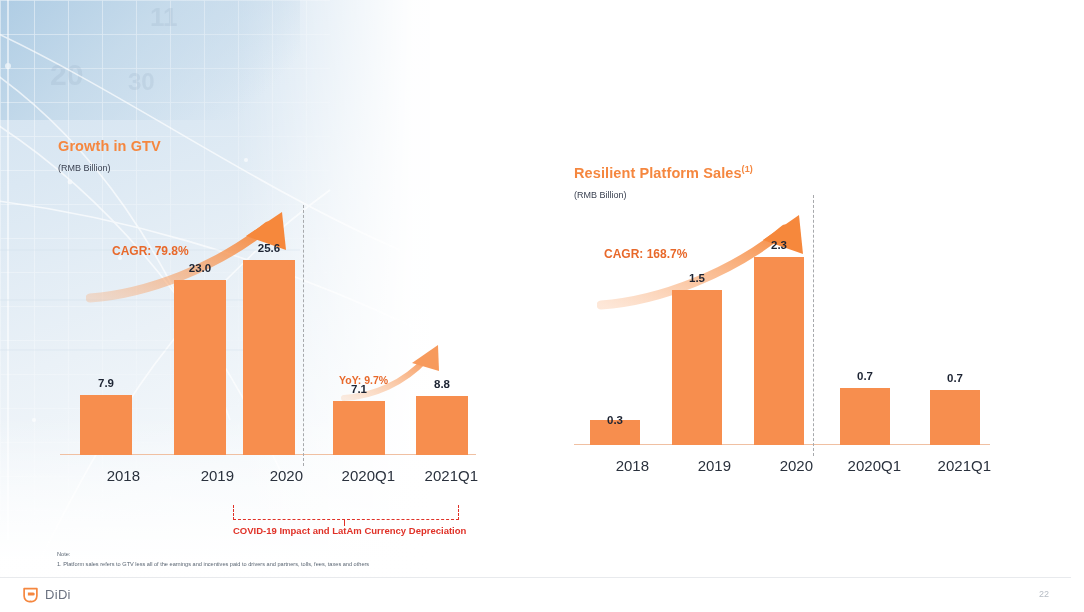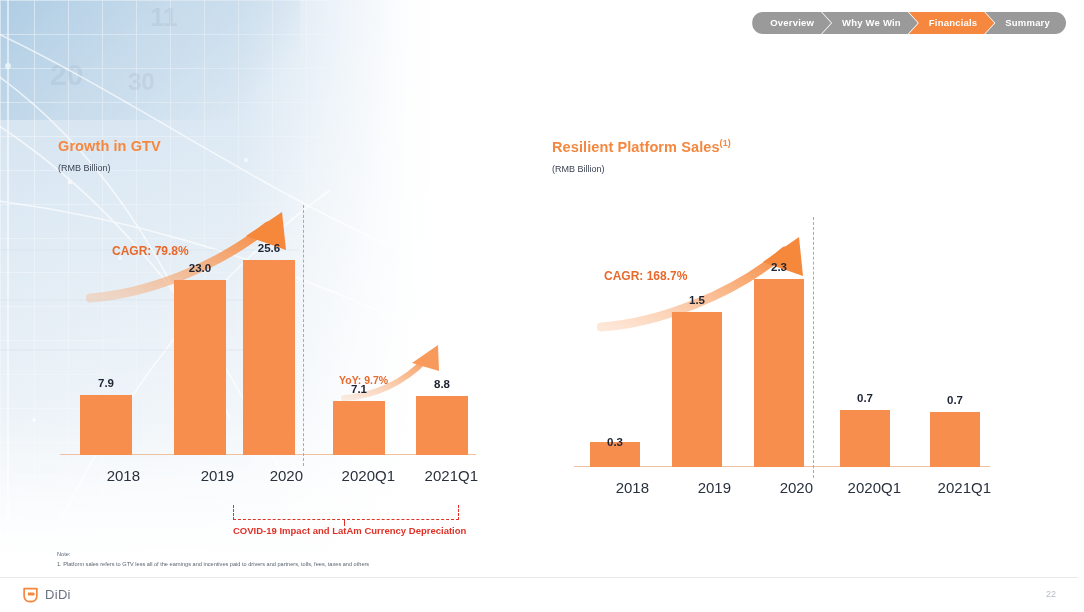--- a/index.html
+++ b/index.html
@@ -66,29 +66,29 @@
 
   
   .slide-title{
     position:absolute;left:56px;top:39px;
     font-size:23px;font-weight:bold;color:#1d2433;letter-spacing:-.2px;
   }
 
   
   .panel{position:absolute;top:138px;}
   .panel-left{left:58px;width:430px;}
-  .panel-right{left:552px;width:430px;}
+  .panel-right{left:574px;width:430px;margin-top:26px;}
   .panel-title{
     font-size:14.5px;font-weight:bold;color:#F5873F;letter-spacing:.1px;
   }
   .panel-title sup{font-size:9px;vertical-align:super;font-weight:bold;}
   .panel-sub{font-size:9px;color:#3b4252;margin-top:9px;}
   .chart-area{position:absolute;}
   .chart-left{left:58px;top:205px;width:418px;height:305px;}
-  .chart-right{left:572px;top:217px;width:418px;height:305px;}
+  .chart-right{left:572px;top:195px;width:418px;height:305px;}
 
   .baseline{
     position:absolute;left:2px;right:0;bottom:55px;height:1.5px;background:#f0c0a2;
   }
   .divider{
     position:absolute;top:0;bottom:44px;width:0;
     border-left:1.6px dashed #a7a9ac;
   }
   .bar{
     position:absolute;bottom:55px;background:#F78E4E;
@@ -122,21 +122,21 @@
     position:absolute;left:233px;top:525px;width:226px;text-align:center;
     font-size:9.5px;font-weight:bold;color:#E03127;white-space:nowrap;
   }
 
   
   .note{position:absolute;left:57px;top:550px;font-size:5.6px;color:#5a6572;line-height:1.7;}
   .note .note-head{display:block;}
 
   
   .footer{
-    position:absolute;left:0;right:6px;bottom:0;height:34px;
+    position:absolute;left:0;right:13px;bottom:0;height:34px;
     background:#ffffff;border-top:1px solid #e8eaed;
   }
   .logo{position:absolute;left:22px;top:8px;display:flex;align-items:center;gap:6px;}
   .logo-mark{width:17px;height:17px;position:relative;}
   .logo-text{font-size:13px;color:#6b7280;letter-spacing:.3px;}
   .pagenum{position:absolute;right:22px;top:11px;font-size:9px;color:#b6bcc4;}
 </style>
 </head>
 <body>
 
@@ -165,34 +165,20 @@
       <circle cx="34" cy="420" r="2"></circle>
         <circle cx="246" cy="160" r="2"></circle>
     </g>
     <g stroke="#c7d8e6" stroke-width="0.7" fill="none" opacity="0.7">
       <path d="M0,250 L300,250"></path>
         <path d="M0,300 L280,300"></path>
       <path d="M0,350 L250,350"></path>
     </g>
   </svg>
 
-  <div class="nav">
-    <div class="navtab">
-      <span class="navlabel">Overview</span>
-    </div>
-    <div class="navtab">
-      <span class="navlabel">Why We Win</span>
-    </div>
-    <div class="navtab active">
-      <span class="navlabel">Financials</span>
-    </div>
-    <div class="navtab">
-      <span class="navlabel">Summary</span>
-    </div>
-  </div>
 
 
   <div class="panel panel-left">
     <div class="panel-title">
       <span>Growth in GTV</span>
     </div>
     <div class="panel-sub">(RMB Billion)</div>
   </div>
 
   <div class="panel panel-right">

